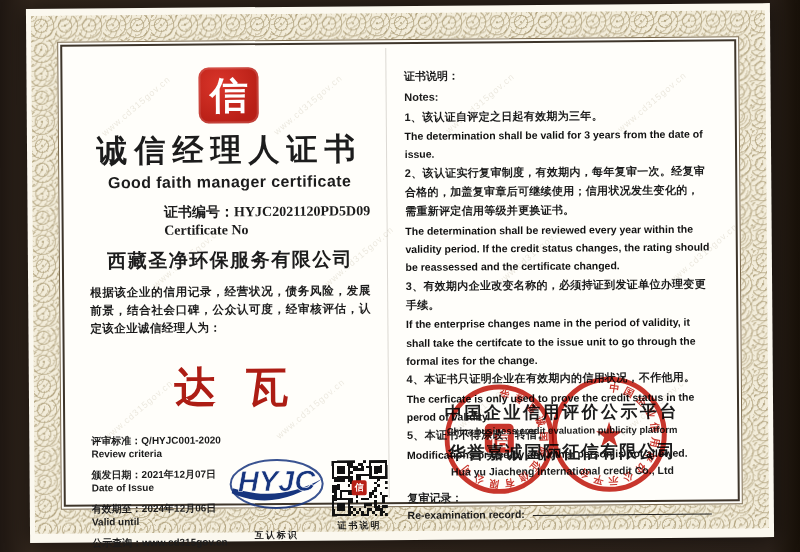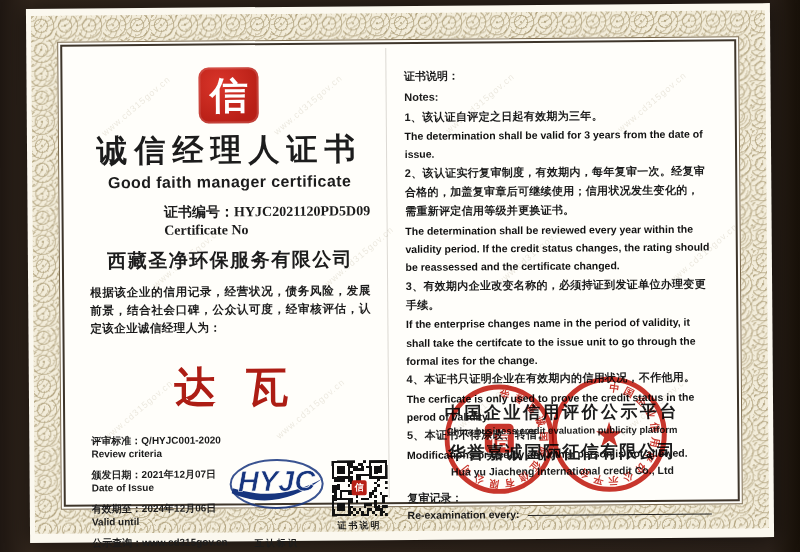--- a/index.html
+++ b/index.html
@@ -58,21 +58,21 @@
     text-align:justify;letter-spacing:.4px;}
   .manager{
     text-align:center;color:#ad1d14;font-family:"Liberation Serif",serif;
     font-weight:bold;font-size:42px;letter-spacing:30px;text-indent:30px;
     margin:22px 0 18px;
   }
   .bottom-row{display:flex;align-items:flex-start;}
   .fields{width:172px;}
   .field{font-size:10px;font-weight:bold;line-height:1.3;margin-bottom:8px;white-space:nowrap;}
   .hyjc-block{width:104px;text-align:center;padding-top:24px;}
-  .hyjc-caption{font-size:9px;font-weight:bold;margin-top:18px;letter-spacing:2px;text-align:center;}
+  .hyjc-caption{font-size:9px;font-weight:bold;margin-top:10px;letter-spacing:2px;text-align:center;}
   .qr-block{width:66px;text-align:center;padding-top:28px;margin-left:6px;}
   .qr-wrap{position:relative;width:56px;height:56px;margin:0 auto;}
   .qr-center{
     position:absolute;left:50%;top:50%;width:15px;height:15px;margin:-7.5px 0 0 -7.5px;
     background:#b81f16;border-radius:2px;display:flex;align-items:center;justify-content:center;
   }
   .qr-center span{color:#fff;font-size:9px;font-weight:bold;font-family:"Liberation Serif",serif;}
   .qr-caption{font-size:9px;font-weight:bold;margin-top:3px;letter-spacing:2px;}
   
   .notes-title{font-size:11px;font-weight:bold;line-height:1.9;}
@@ -412,21 +412,21 @@
             </div>
             <div class="note">
               <div class="note-cn">5、本证书不得涂改、转借。</div>
               <div class="note-en">Modifications or use by any other person is not allowed.</div>
             </div>
           </div>
 
           <div class="reexam">
             <div class="reexam-cn">复审记录：</div>
             <div class="reexam-en">
-              <span>Re-examination every:</span>
+              <span>Re-examination record:</span>
               <span class="reexam-line"></span>
             </div>
           </div>
 
           <div class="rp-footer">
             <div class="plat-cn">中国企业信用评价公示平台</div>
             <div class="plat-en">China business credit evaluation publicity platform</div>
             <div class="comp-cn">华誉嘉诚国际征信有限公司</div>
             <div class="comp-en">Hua yu Jiacheng International credit Co., Ltd</div>
           </div>

